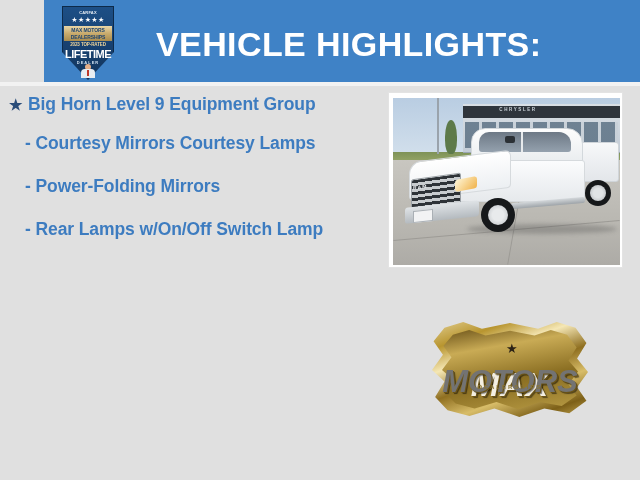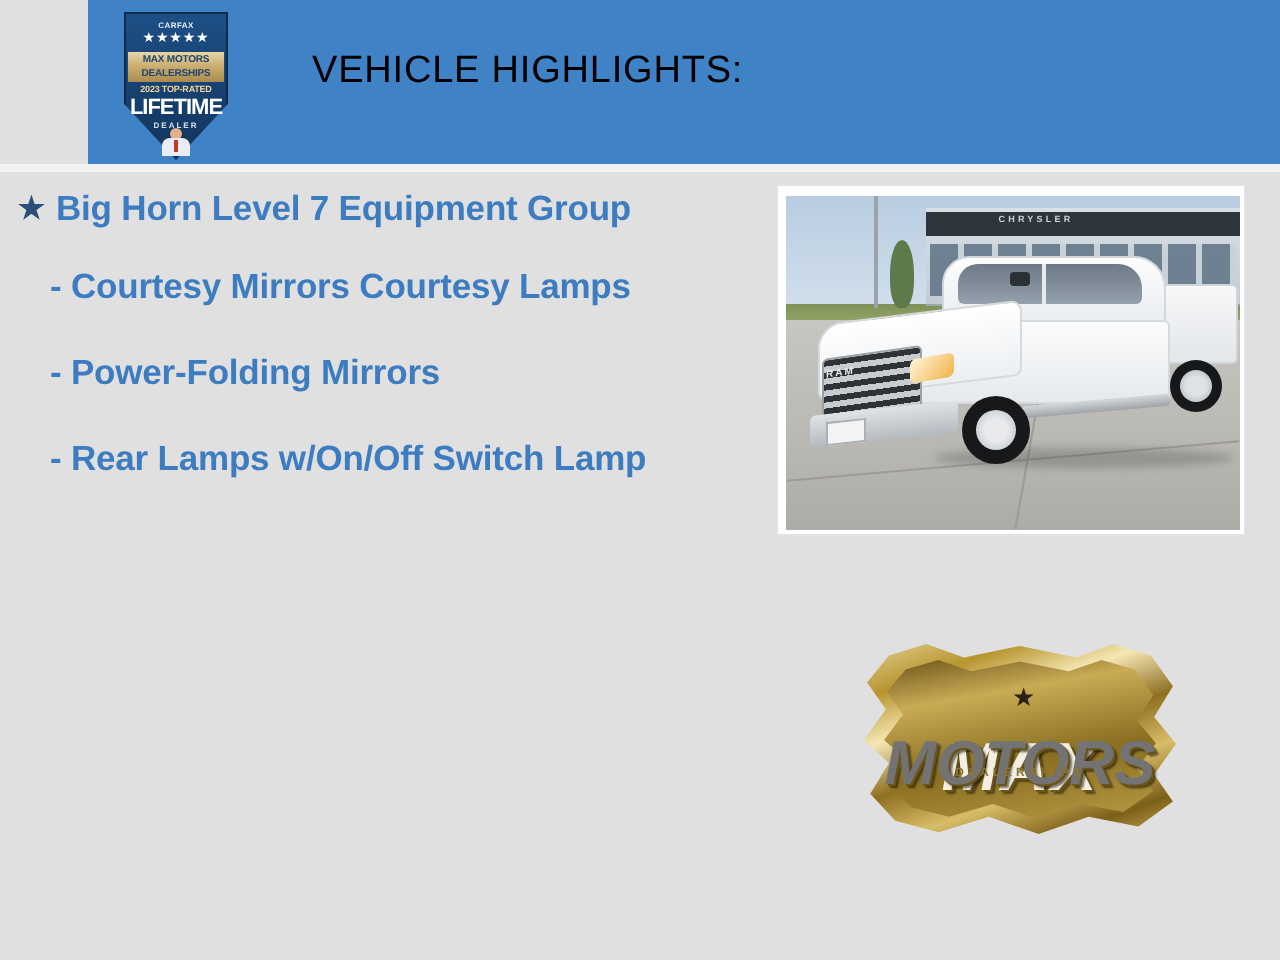--- a/index.html
+++ b/index.html
@@ -36,23 +36,23 @@
     position: absolute;
     left: 0; top: 82px;
     width: 640px;
     height: 4px;
     background: #f2f2f2;
   }
   #header-title {
     position: absolute;
     left: 112px;
     top: 25px;
-    font-size: 19px;
-    font-weight: normal;
-    color: #000000;
+    font-size: 34px;
+    font-weight: bold;
+    color: #ffffff;
     letter-spacing: 0.4px;
     white-space: nowrap;
   }
 
   
   #carfax-badge {
     position: absolute;
     left: 18px;
     top: 6px;
     width: 52px;
@@ -549,21 +549,21 @@
         <div class="head"></div>
         <div class="body"></div>
         <div class="tie"></div>
       </div>
     </div>
     <div id="header-title">VEHICLE HIGHLIGHTS:</div>
   </div>
   <div id="header-underline"></div>
 
   <div id="highlights-list">
-      <div class="hl-item starred"><span class="hl-star">★</span><span>Big Horn Level 7 Equipment Group</span></div>
+      <div class="hl-item starred"><span class="hl-star">★</span><span>Big Horn Level 9 Equipment Group</span></div>
       <div class="hl-item sub"><span>- Courtesy Mirrors Courtesy Lamps</span></div>
       <div class="hl-item sub"><span>- Power-Folding Mirrors</span></div>
       <div class="hl-item sub"><span>- Rear Lamps w/On/Off Switch Lamp</span></div>
     </div>
 
   <div id="truck-photo">
     <div class="ph-inner">
       <div class="ph-sky"></div>
       <div class="ph-grass"></div>
       <div class="ph-building"></div>

